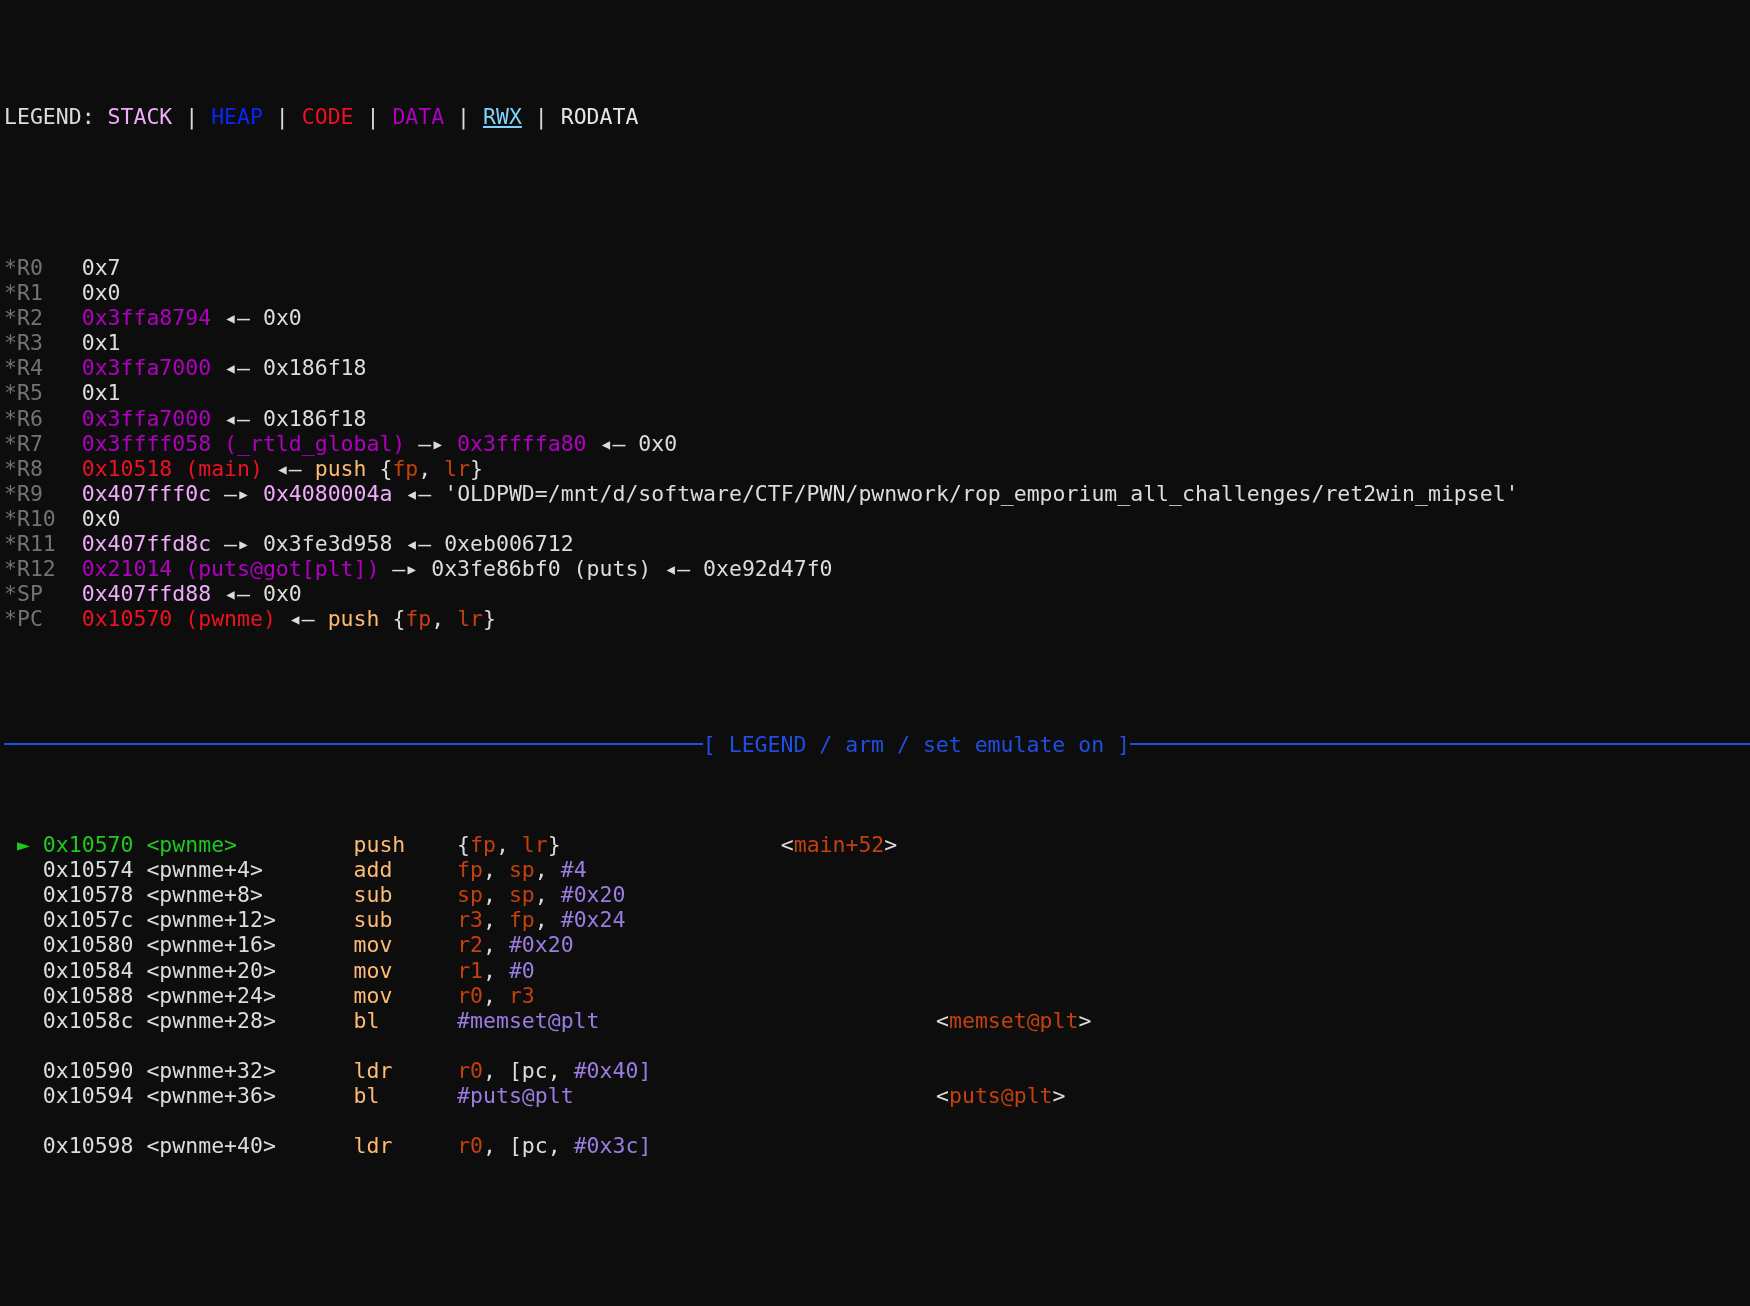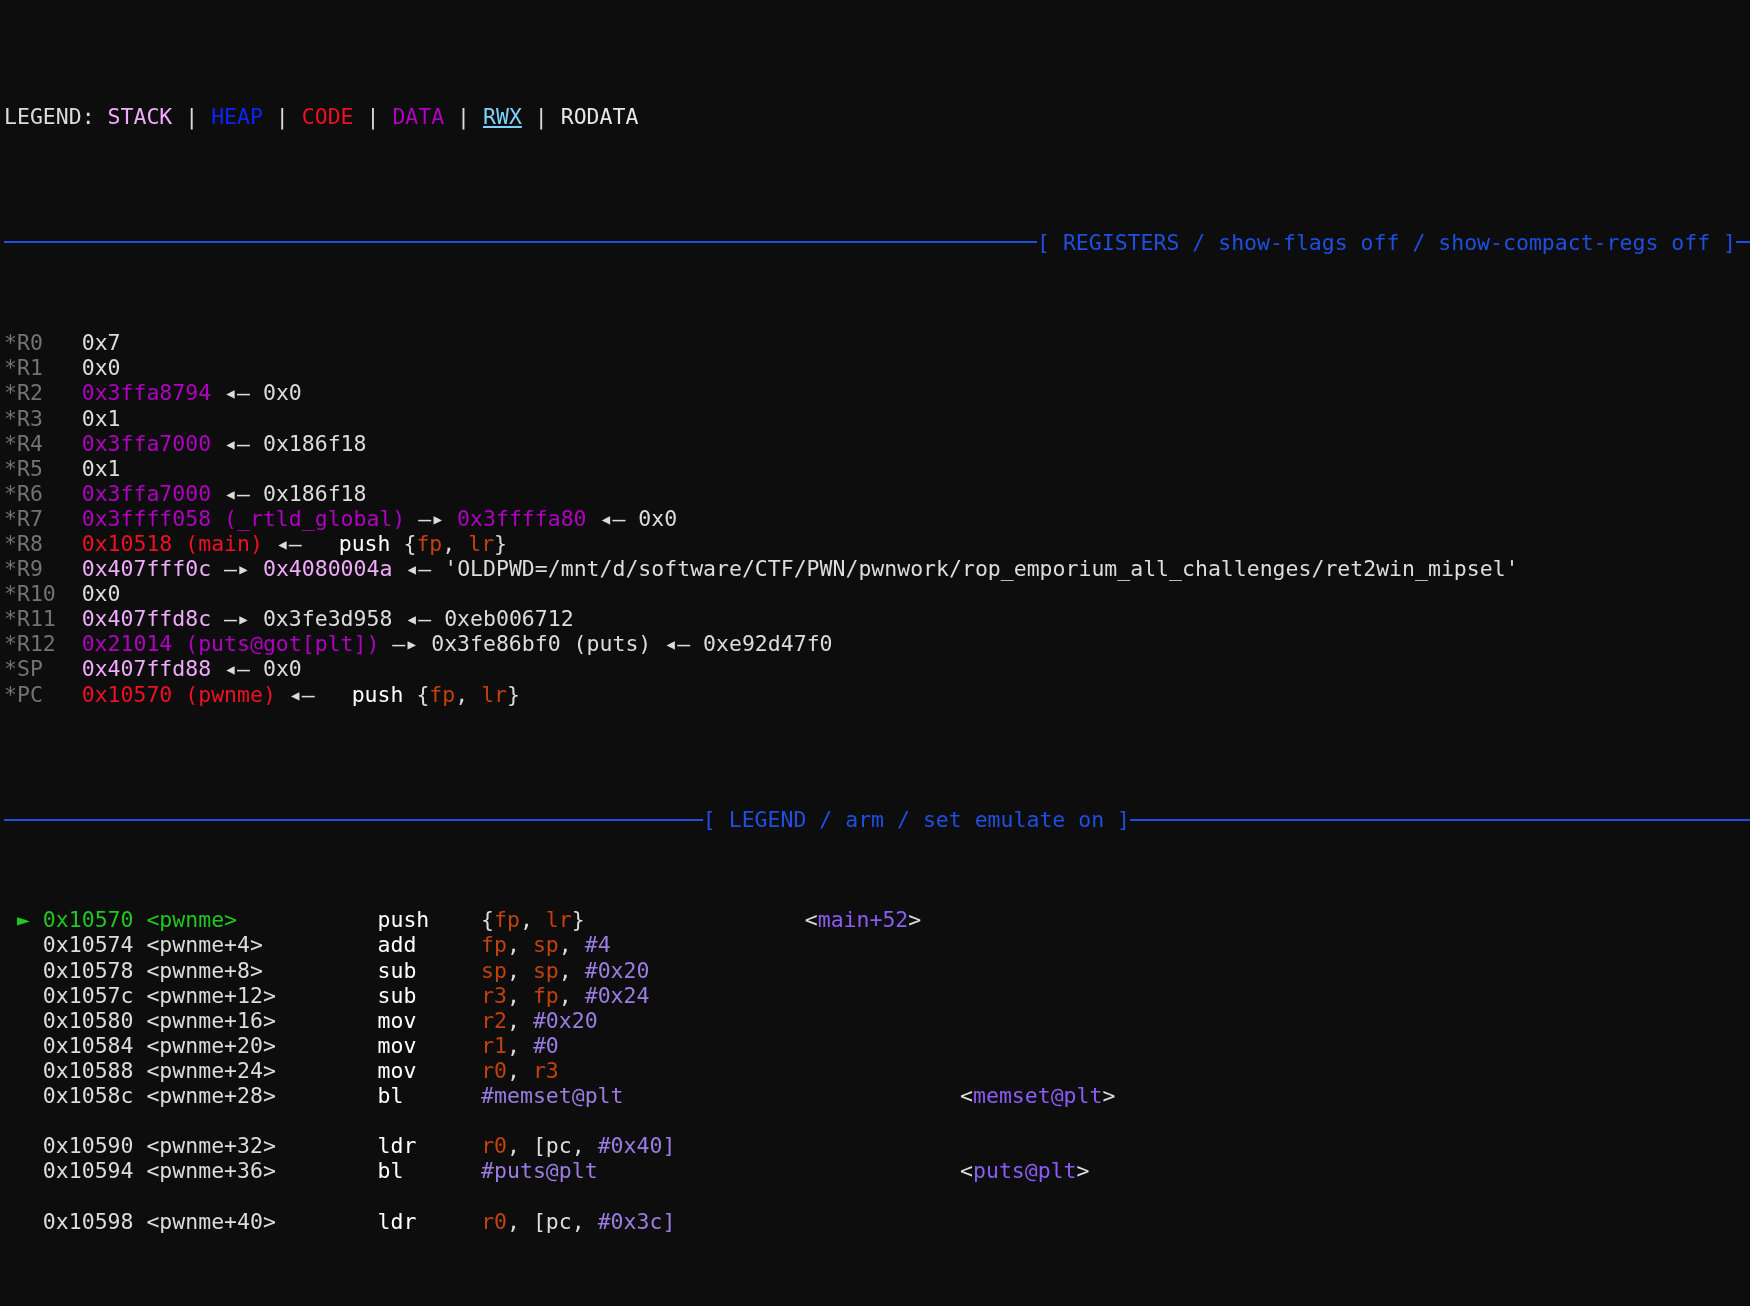--- a/index.html
+++ b/index.html
@@ -17,45 +17,40 @@
   
   .c-stack  {color:#f0abfc;}
   .c-heap   {color:#0b24fb;}
   .c-code   {color:#ee1122;}
   .c-data   {color:#b000c0;margin-top:15px;}
   .c-rwx    {color:#7dd3fc;text-decoration:underline;}
   .c-rodata {color:#e6e6e6;}
   .c-white  {color:#dcdcdc;}
   .c-reg    {color:#737373;}
   .c-green  {color:#1ec81e;}
-  .c-mnem   {color:#ffffff;margin-left:24px;}
+  .c-mnem   {color:#fdba74;}
   .c-rname  {color:#c2410c;}
   .c-imm    {color:#9b7de2;}
-  .c-sym    {color:#8b5cf6;}
+  .c-sym    {color:#c2410c;}
 
   
   .banner{display:flex;align-items:center;height:25.1px;color:#1f4fe0;}
   .banner .rule{flex:0 0 auto;height:0;border-top:2px solid #1f4fe0;}
   .banner .rule.grow{flex:1 1 auto;}
   .banner .btxt{flex:0 0 auto;white-space:pre;color:#1f4fe0;}
 </style>
 </head>
 <body>
 
 <div class="term">
 
   
   <div class="line"><span class="c-white">LEGEND:</span><span class="c-white"> </span><span class="c-stack">STACK</span><span class="c-white"> | </span><span class="c-heap">HEAP</span><span class="c-white"> | </span><span class="c-code">CODE</span><span class="c-white"> | </span><span class="c-data">DATA</span><span class="c-white"> | </span><span class="c-rwx">RWX</span><span class="c-white"> | </span><span class="c-rodata">RODATA</span></div>
 
   
-  <div class="banner">
-    <div class="rule grow"></div>
-    <div class="btxt">[ REGISTERS / show-flags off / show-compact-regs off ]</div>
-    <div class="rule" style="width:14px"></div>
-  </div>
 
   <div><div class="line"><span class="c-reg">*R0</span><span>   </span><span class="c-white">0x7</span></div><div class="line"><span class="c-reg">*R1</span><span>   </span><span class="c-white">0x0</span></div><div class="line"><span class="c-reg">*R2</span><span>   </span><span class="c-data">0x3ffa8794</span><span> </span><span class="c-white">◂–</span><span> </span><span class="c-white">0x0</span></div><div class="line"><span class="c-reg">*R3</span><span>   </span><span class="c-white">0x1</span></div><div class="line"><span class="c-reg">*R4</span><span>   </span><span class="c-data">0x3ffa7000</span><span> </span><span class="c-white">◂–</span><span> </span><span class="c-white">0x186f18</span></div><div class="line"><span class="c-reg">*R5</span><span>   </span><span class="c-white">0x1</span></div><div class="line"><span class="c-reg">*R6</span><span>   </span><span class="c-data">0x3ffa7000</span><span> </span><span class="c-white">◂–</span><span> </span><span class="c-white">0x186f18</span></div><div class="line"><span class="c-reg">*R7</span><span>   </span><span class="c-data">0x3ffff058</span><span> </span><span class="c-data">(_rtld_global)</span><span> </span><span class="c-white">–▸</span><span> </span><span class="c-data">0x3ffffa80</span><span> </span><span class="c-white">◂–</span><span> </span><span class="c-white">0x0</span></div><div class="line"><span class="c-reg">*R8</span><span>   </span><span class="c-code">0x10518</span><span> </span><span class="c-code">(main)</span><span> </span><span class="c-white">◂–</span><span> </span><span class="c-mnem">push</span><span> </span><span class="c-white">{</span><span class="c-rname">fp</span><span class="c-white">, </span><span class="c-rname">lr</span><span class="c-white">}</span></div><div class="line"><span class="c-reg">*R9</span><span>   </span><span class="c-stack">0x407fff0c</span><span> </span><span class="c-white">–▸</span><span> </span><span class="c-stack">0x4080004a</span><span> </span><span class="c-white">◂–</span><span> </span><span class="c-white">'OLDPWD=/mnt/d/software/CTF/PWN/pwnwork/rop_emporium_all_challenges/ret2win_mipsel'</span></div><div class="line"><span class="c-reg">*R10</span><span>  </span><span class="c-white">0x0</span></div><div class="line"><span class="c-reg">*R11</span><span>  </span><span class="c-stack">0x407ffd8c</span><span> </span><span class="c-white">–▸</span><span> </span><span class="c-white">0x3fe3d958</span><span> </span><span class="c-white">◂–</span><span> </span><span class="c-white">0xeb006712</span></div><div class="line"><span class="c-reg">*R12</span><span>  </span><span class="c-data">0x21014</span><span> </span><span class="c-data">(puts@got[plt])</span><span> </span><span class="c-white">–▸</span><span> </span><span class="c-white">0x3fe86bf0</span><span> </span><span class="c-white">(puts)</span><span> </span><span class="c-white">◂–</span><span> </span><span class="c-white">0xe92d47f0</span></div><div class="line"><span class="c-reg">*SP</span><span>   </span><span class="c-stack">0x407ffd88</span><span> </span><span class="c-white">◂–</span><span> </span><span class="c-white">0x0</span></div><div class="line"><span class="c-reg">*PC</span><span>   </span><span class="c-code">0x10570</span><span> </span><span class="c-code">(pwnme)</span><span> </span><span class="c-white">◂–</span><span> </span><span class="c-mnem">push</span><span> </span><span class="c-white">{</span><span class="c-rname">fp</span><span class="c-white">, </span><span class="c-rname">lr</span><span class="c-white">}</span></div></div>
 
   
   <div class="banner">
     <div class="rule grow"></div>
     <div class="btxt">[ LEGEND / arm / set emulate on ]</div>
     <div class="rule" style="width:620px"></div>
   </div>
 

